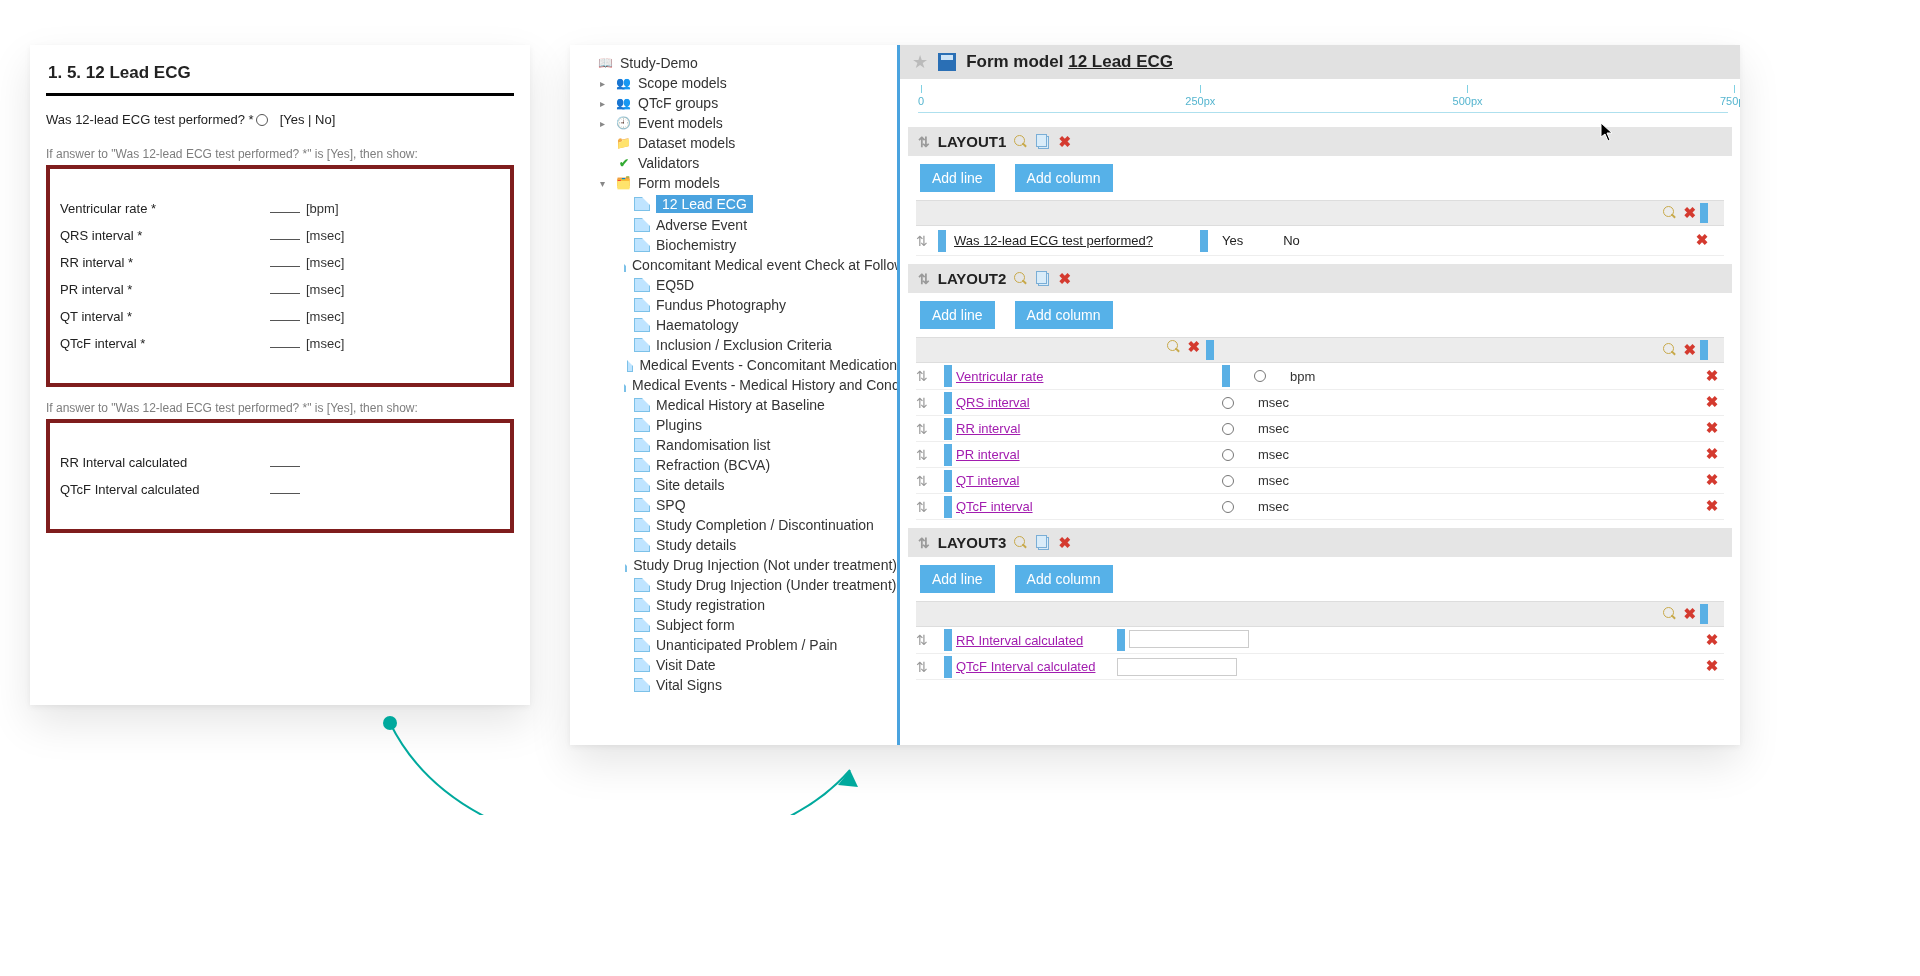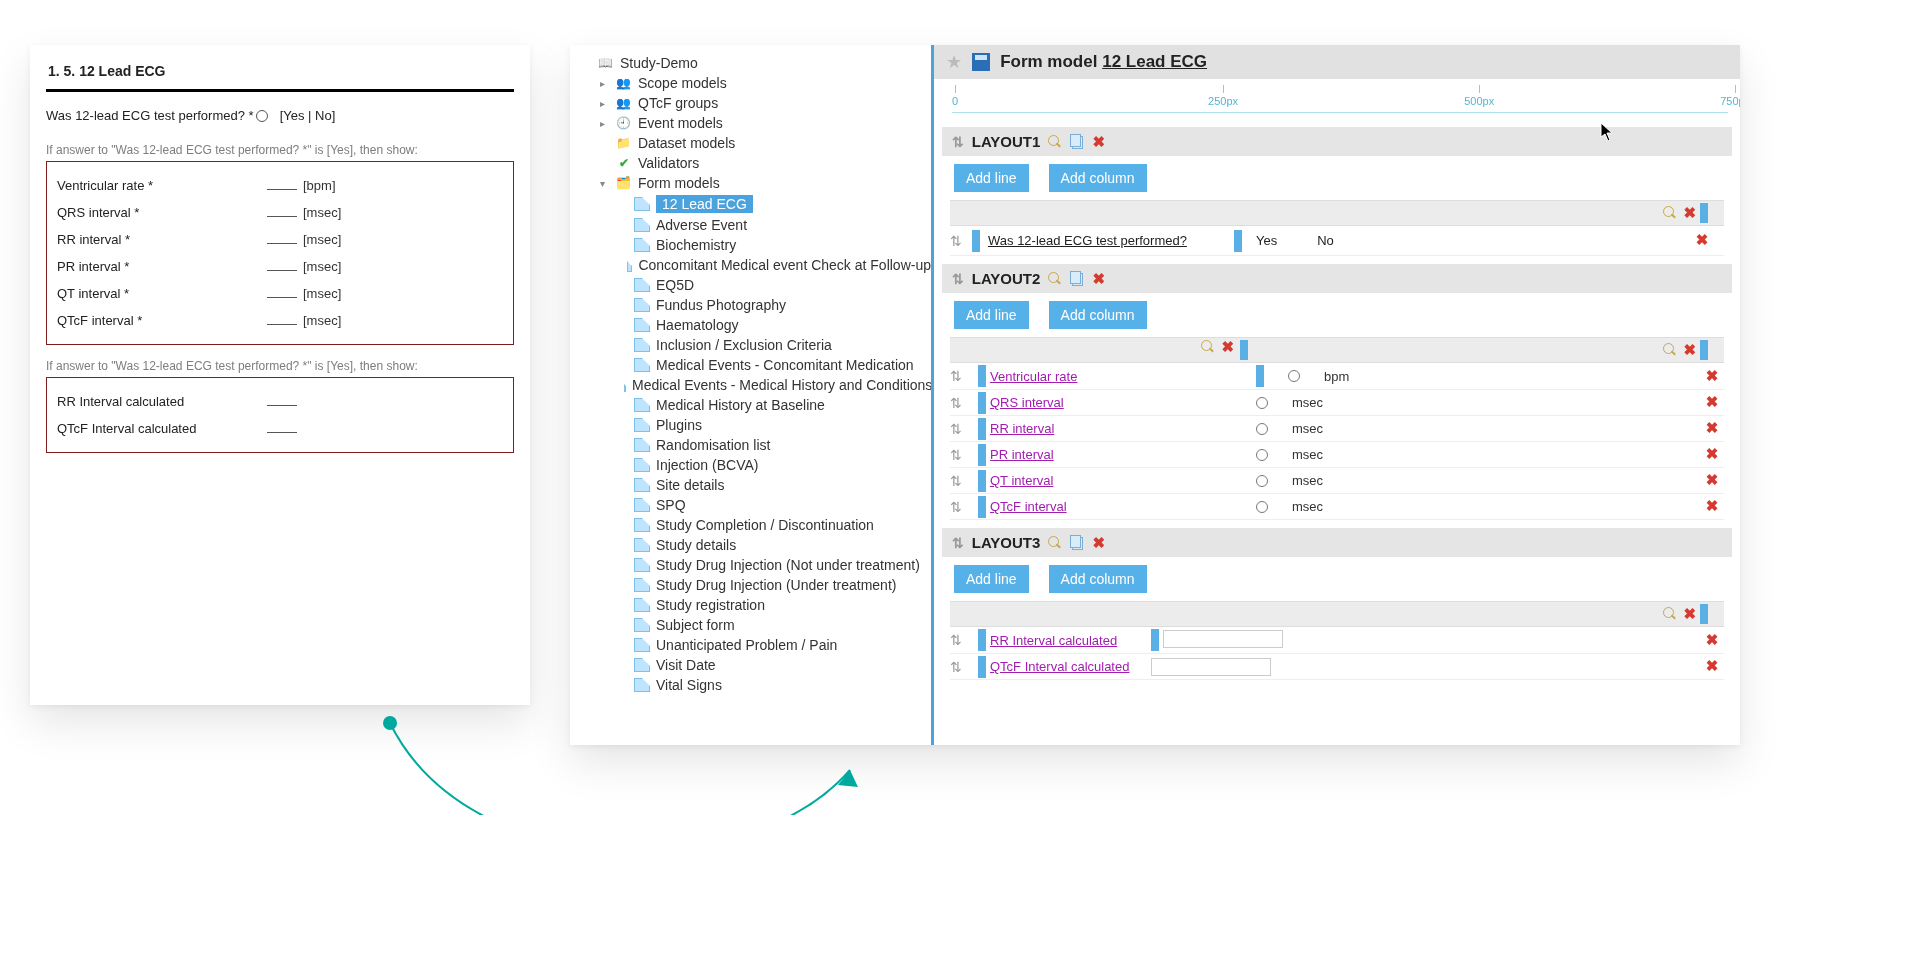--- a/index.html
+++ b/index.html
@@ -5,36 +5,36 @@
   * { box-sizing: border-box; }
   html, body { margin:0; padding:0; width:1920px; height:976px; background:#fff; font-family: Arial, Helvetica, sans-serif; font-size:13px; color:#222; }
   .canvas { position:relative; width:1920px; height:976px; }
 
   
   .card { position:absolute; background:#fff; box-shadow: 0 18px 40px rgba(0,0,0,0.10), 0 2px 6px rgba(0,0,0,0.06); }
 
   
   .preview { left:30px; top:45px; width:500px; height:660px; padding:0; }
   .preview-inner { padding:12px 16px 20px; }
-  .preview-title { font-weight:bold; font-size:14px; padding:6px 2px 10px; border-bottom:3px solid #000; margin-bottom:10px; }
+  .preview-title { font-weight:bold; font-size:17px; padding:6px 2px 10px; border-bottom:3px solid #000; margin-bottom:10px; }
   .pv-row { display:flex; align-items:flex-start; padding:6px 0; font-size:13px; }
   .pv-label { width:210px; }
   .pv-val   { }
   .radio-dot { display:inline-block; width:12px; height:12px; border:1px solid #555; border-radius:50%; margin-right:8px; position:relative; top:2px;}
   .cond-text { color:#7d7d7d; font-size:12px; margin:14px 0 4px; }
-  .cond-box  { border:1px solid #7f1d1d; padding:10px 10px; }
+  .cond-box  { border:4px solid #7f1d1d; padding:26px 10px; }
   .blank { color:#333; }
   .blank .line { display:inline-block; border-bottom:1px solid #555; width:30px; height:10px; margin-right:6px;}
 
   
   .ide { left:570px; top:45px; width:1170px; height:700px; overflow:hidden; }
   .ide-flex { display:flex; height:100%; }
 
   
-  .tree { width:364px; border-right:3px solid #4aa3df; overflow:hidden; padding:8px 0 24px 8px; font-size:14px; white-space:nowrap; color:#333;}
+  .tree { width:330px; border-right:3px solid #4aa3df; overflow:hidden; padding:8px 0 24px 8px; font-size:14px; white-space:nowrap; color:#333;}
   .tree ul { list-style:none; margin:0; padding-left:18px; }
   .tree > ul { padding-left:4px;}
   .tree li { padding:2px 0; display:flex; align-items:center; gap:6px;}
   .tree .arrow { width:10px; display:inline-block; color:#888; font-size:10px;}
   .tree .ic { width:16px; height:14px; display:inline-flex; align-items:center; justify-content:center; font-size:12px;}
   .ic-book::before{content:"📖";}
   .ic-users::before{content:"👥";}
   .ic-clock::before{content:"🕘";}
   .ic-folder::before{content:"📁";}
   .ic-ok::before{content:"✔"; color:#3a3; font-weight:bold;}
@@ -265,21 +265,21 @@
                   <span>Plugins</span>
                 </li>
               <li>
                   <span class="arrow"></span>
                   <span class="ic ic-page"></span>
                   <span>Randomisation list</span>
                 </li>
               <li>
                   <span class="arrow"></span>
                   <span class="ic ic-page"></span>
-                  <span>Injection (BCVA)</span>
+                  <span>Refraction (BCVA)</span>
                 </li>
               <li>
                   <span class="arrow"></span>
                   <span class="ic ic-page"></span>
                   <span>Site details</span>
                 </li>
               <li>
                   <span class="arrow"></span>
                   <span class="ic ic-page"></span>
                   <span>SPQ</span>

